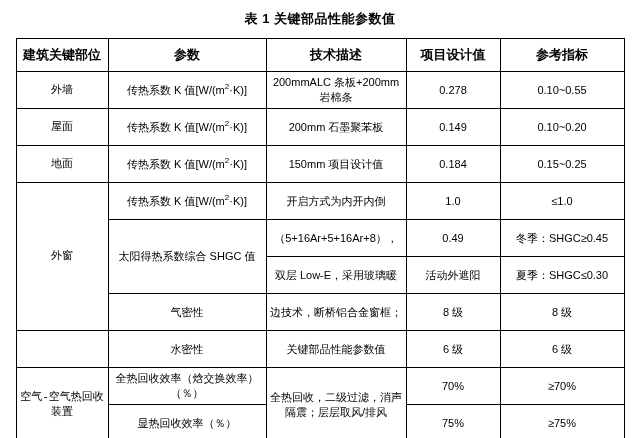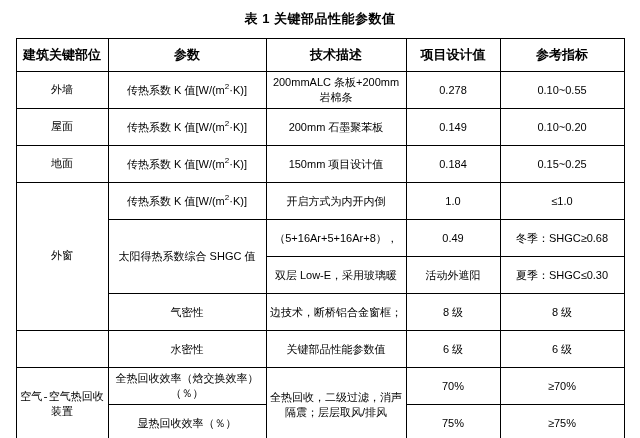--- a/index.html
+++ b/index.html
@@ -120,21 +120,21 @@
         <td>传热系数 K 值[W/(m<span class="sup">2</span>·K)]</td>
         <td class="desc-cell">开启方式为内开内倒</td>
         <td>1.0</td>
         <td>≤1.0</td>
       </tr>
 
       <tr class="rowtall">
         <td rowspan="2">太阳得热系数综合 SHGC 值</td>
         <td class="desc-cell">（5+16Ar+5+16Ar+8），</td>
         <td>0.49</td>
-        <td>冬季：SHGC≥0.68</td>
+        <td>冬季：SHGC≥0.45</td>
       </tr>
 
       <tr class="rowtall">
         <td class="desc-cell">双层 Low-E，采用玻璃暖</td>
         <td>活动外遮阳</td>
         <td>夏季：SHGC≤0.30</td>
       </tr>
 
       <tr class="rowtall">
         <td>气密性</td>

